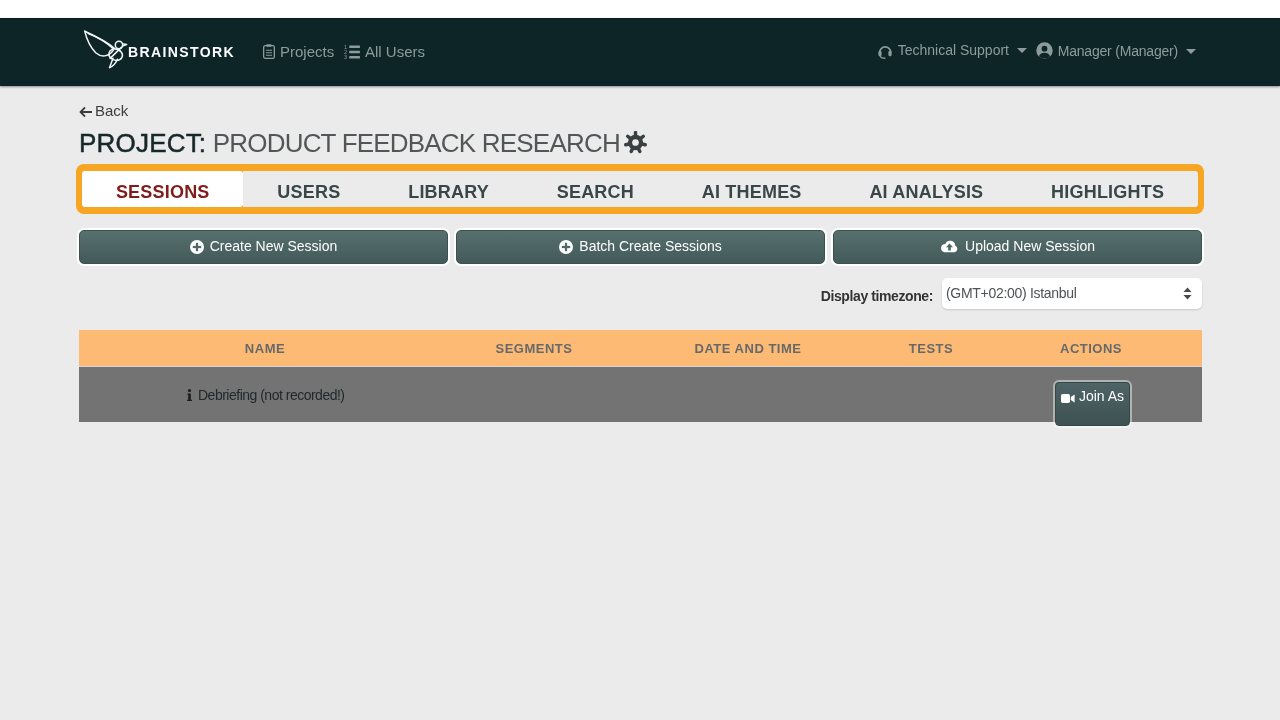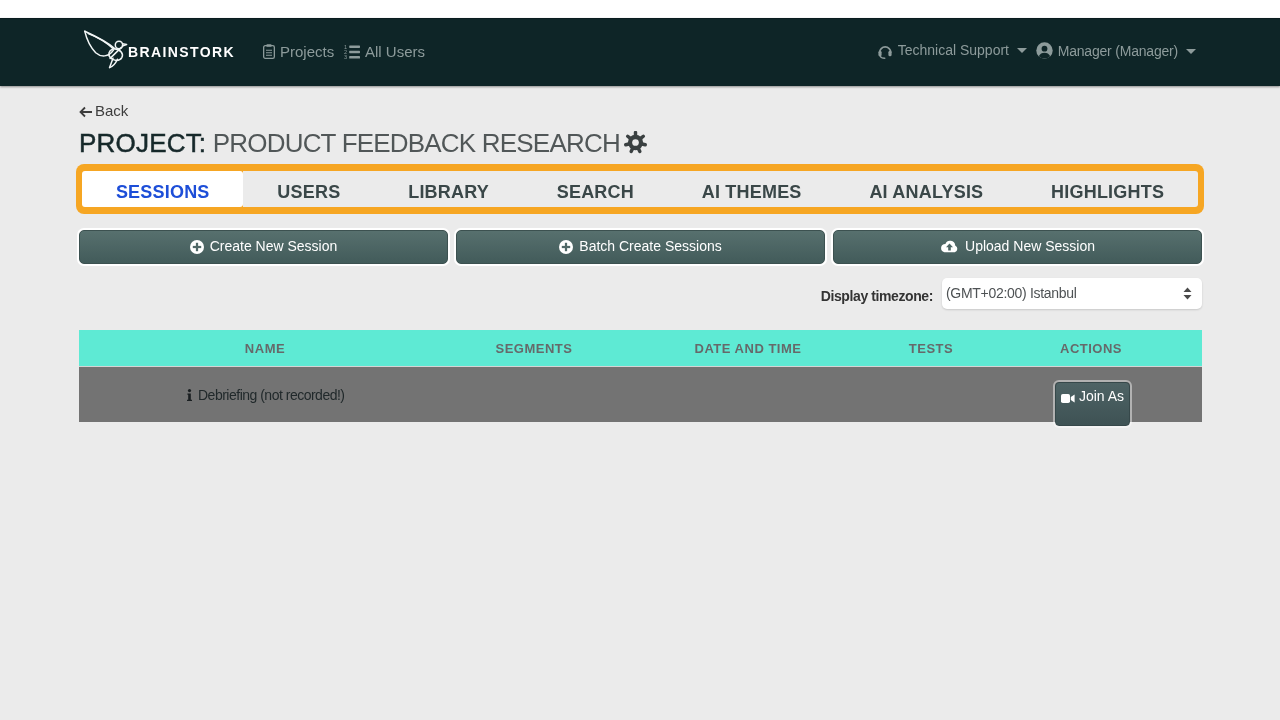--- a/index.html
+++ b/index.html
@@ -21,30 +21,30 @@
 .back svg{vertical-align:-2px;margin-right:3px}
 .h2{position:absolute;left:79px;top:128px;font-size:26px;font-weight:normal;letter-spacing:-.8px;white-space:nowrap}
 .h2 .p1{color:#16282a;-webkit-text-stroke:.5px #16282a;letter-spacing:.2px}
 .h2 .p2{color:#515758}
 .h2 svg{vertical-align:-2px;margin-left:4px}
 .tabbar{position:absolute;left:76px;top:164px;width:1128px;height:50px;background:#f6a623;border-radius:8px}
 .tabs{position:absolute;left:6px;top:7px;width:1116px;height:36px;display:flex}
 .tab{flex:1 1 auto;background:#ebebeb;color:#3a4748;font-size:18px;font-weight:bold;letter-spacing:.2px;text-align:center;line-height:43px;padding:0 30px;white-space:nowrap}
 .tab.first{border-radius:3px 0 0 3px}
 .tab.last{border-radius:0 3px 3px 0}
-.tab.active{background:#fff;color:#1d4ed8;border-radius:3px}
+.tab.active{background:#fff;color:#7f1d1d;border-radius:3px}
 .btn{position:absolute;top:230px;width:369px;height:34px;background:linear-gradient(#57706e,#425b5a);border:1px solid #3c5150;border-radius:5px;color:#fff;font-size:14px;text-align:center;line-height:31px;box-shadow:0 0 0 2px #ffffff;white-space:nowrap}
 .btn svg{vertical-align:-3px;margin-right:6px}
 .b1{left:79px}
 .b2{left:456px}
 .b3{left:833px}
 .tzlabel{position:absolute;top:288px;right:347px;font-size:14px;font-weight:bold;color:#333;letter-spacing:-.4px;white-space:nowrap}
 .select{position:absolute;left:942px;top:278px;width:260px;height:31px;background:#fff;border-radius:5px;box-shadow:0 1px 2px rgba(0,0,0,.15);font-size:14px;letter-spacing:-.3px;color:#4e5254;line-height:31px;padding-left:4px}
 .updown{position:absolute;right:10px;top:9px}
-.thead{position:absolute;left:79px;top:330px;width:1123px;height:37px;background:#5eead4;border-bottom:1px solid #d5d5d5}
+.thead{position:absolute;left:79px;top:330px;width:1123px;height:37px;background:#fdba74;border-bottom:1px solid #d5d5d5}
 .th{position:absolute;top:0;height:37px;line-height:38px;font-size:13px;font-weight:bold;color:#66696a;letter-spacing:.5px;transform:translateX(-50%);white-space:nowrap}
 .trow{position:absolute;left:79px;top:367px;width:1123px;height:55px;background:#737373}
 .rowname{position:absolute;left:108px;top:20px;font-size:14px;letter-spacing:-.5px;color:#21292b;white-space:nowrap}
 .rowname svg{vertical-align:-2px;margin-right:6px}
 .joinas{position:absolute;left:1055px;top:382px;width:75px;height:44px;background:linear-gradient(#4e6365,#3e5254);border:1px solid #36484a;border-radius:4px;color:#fff;font-size:14px;text-align:center;line-height:26px;box-shadow:0 0 0 2px rgba(255,255,255,.45)}
 .joinas svg{vertical-align:-2px;margin-right:4px}
 </style>
 </head>
 <body>
 <div class="topstrip"></div>

